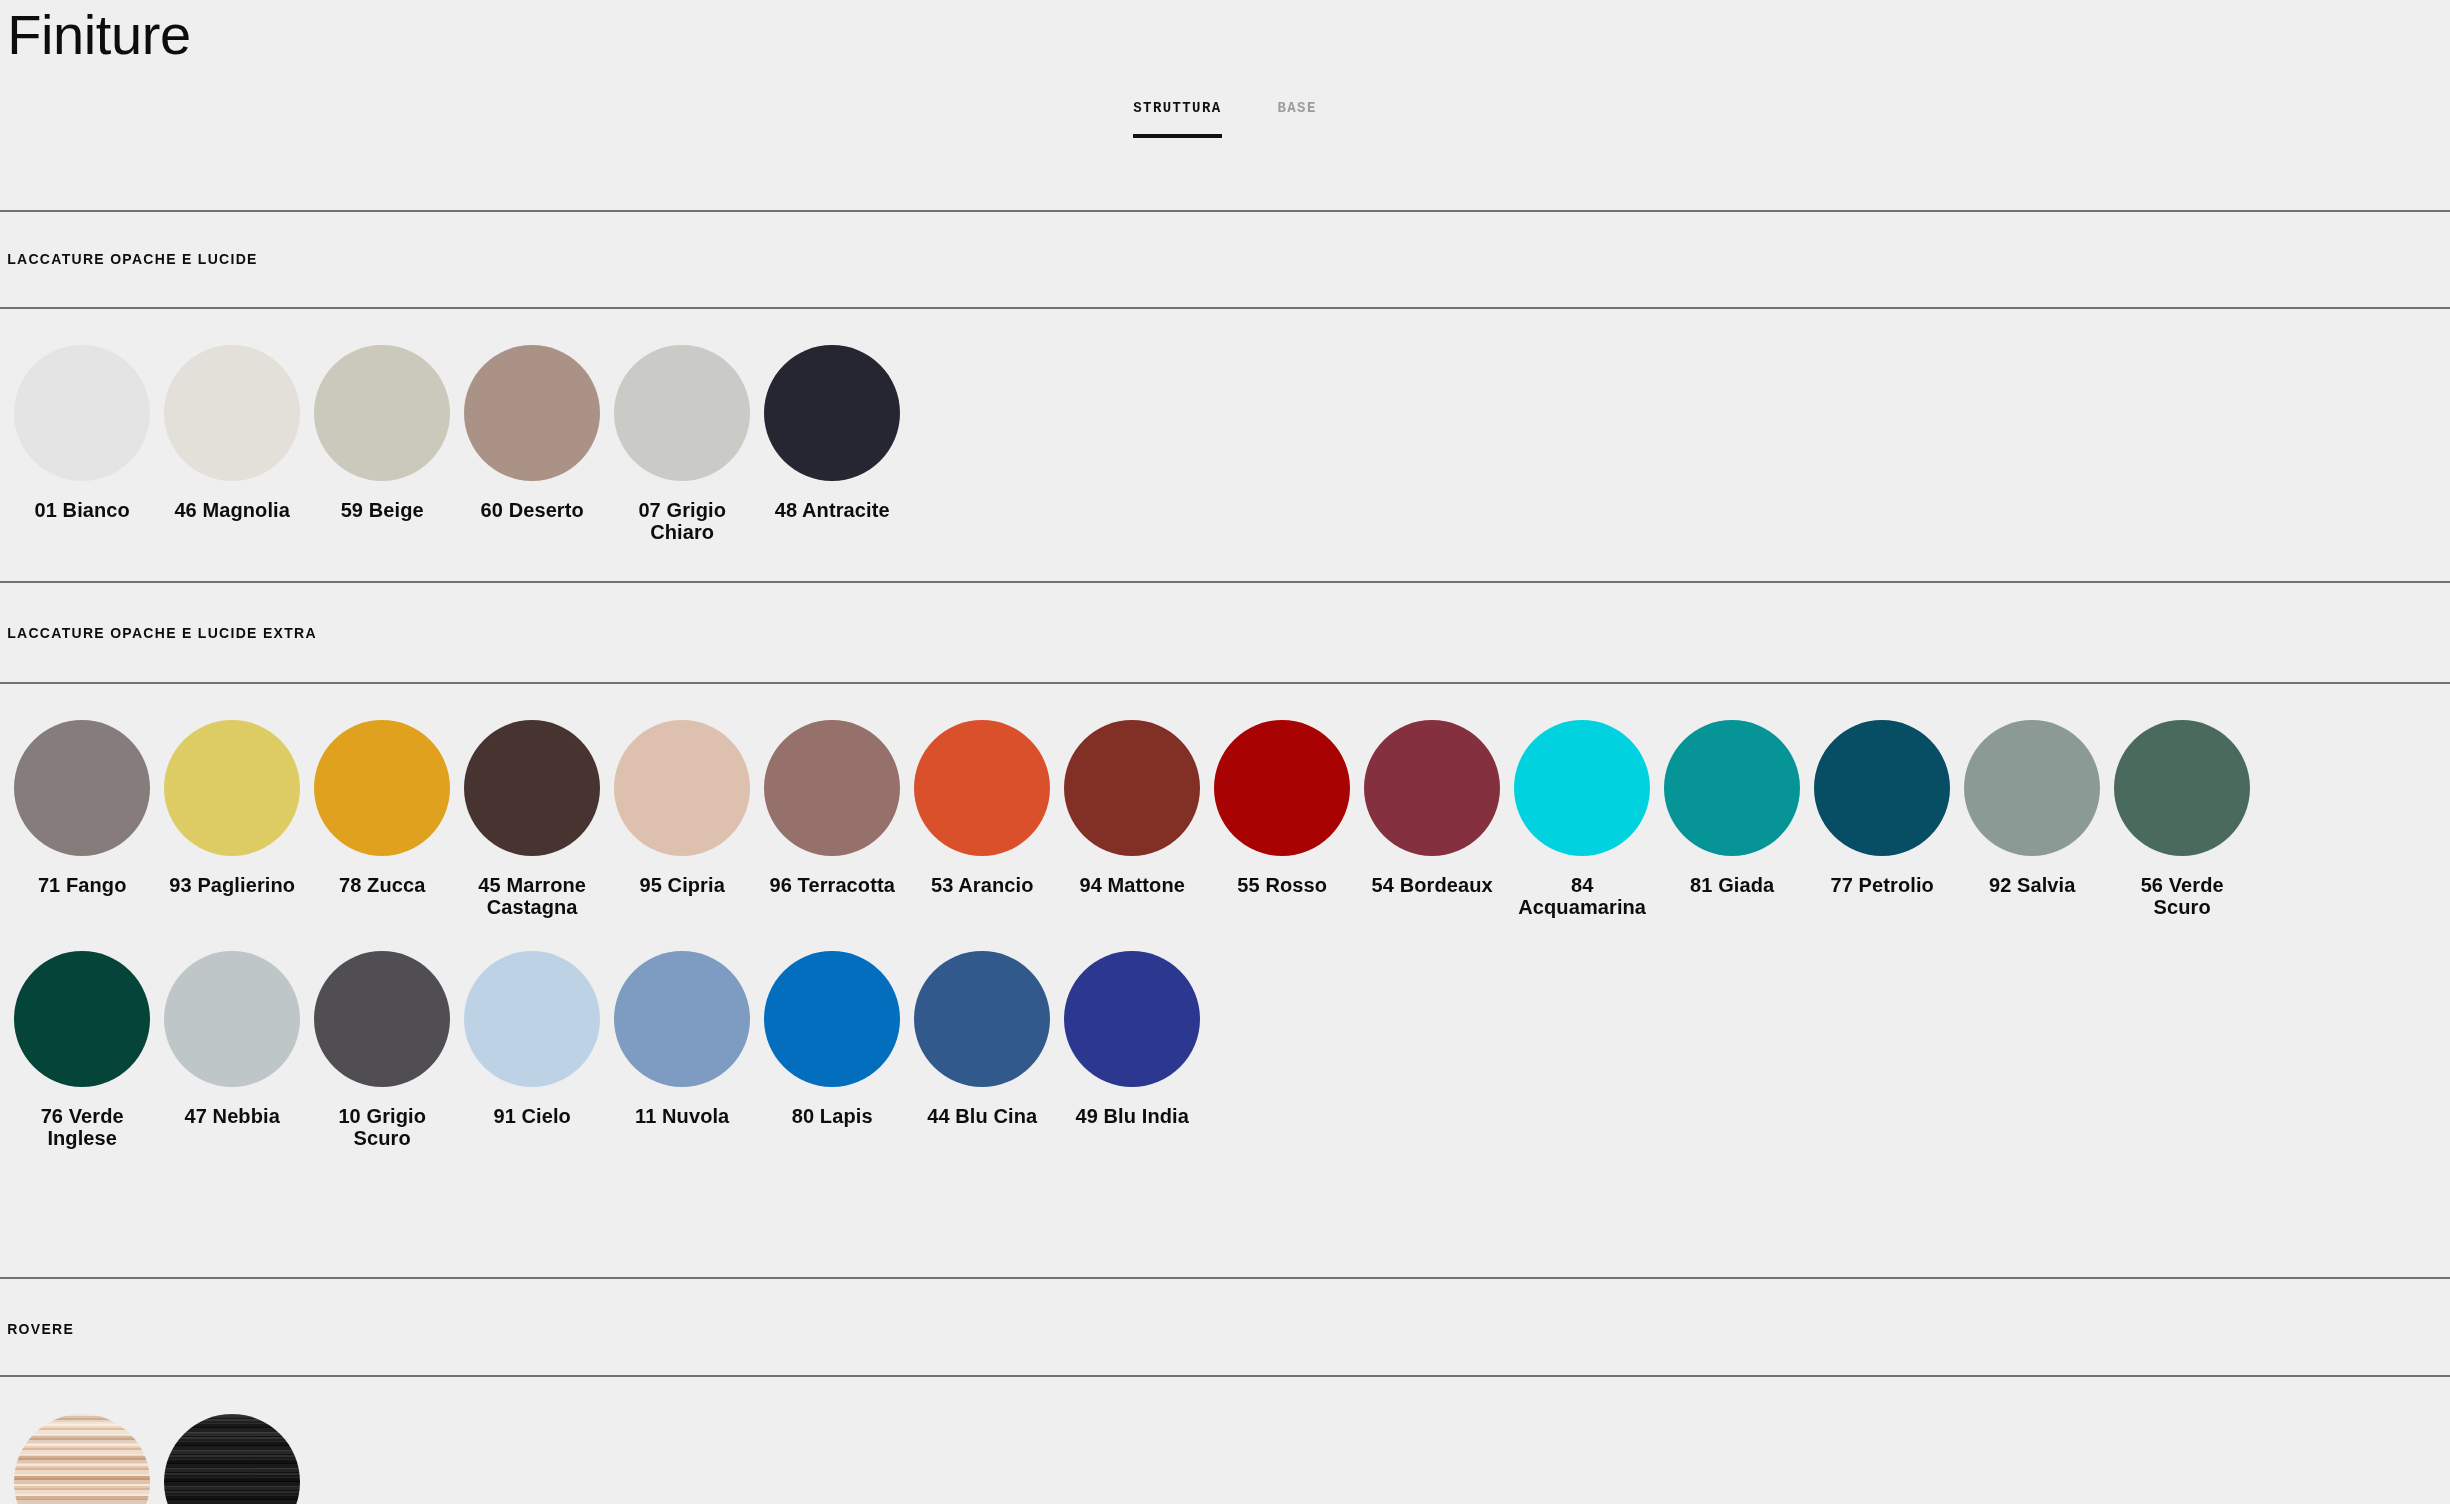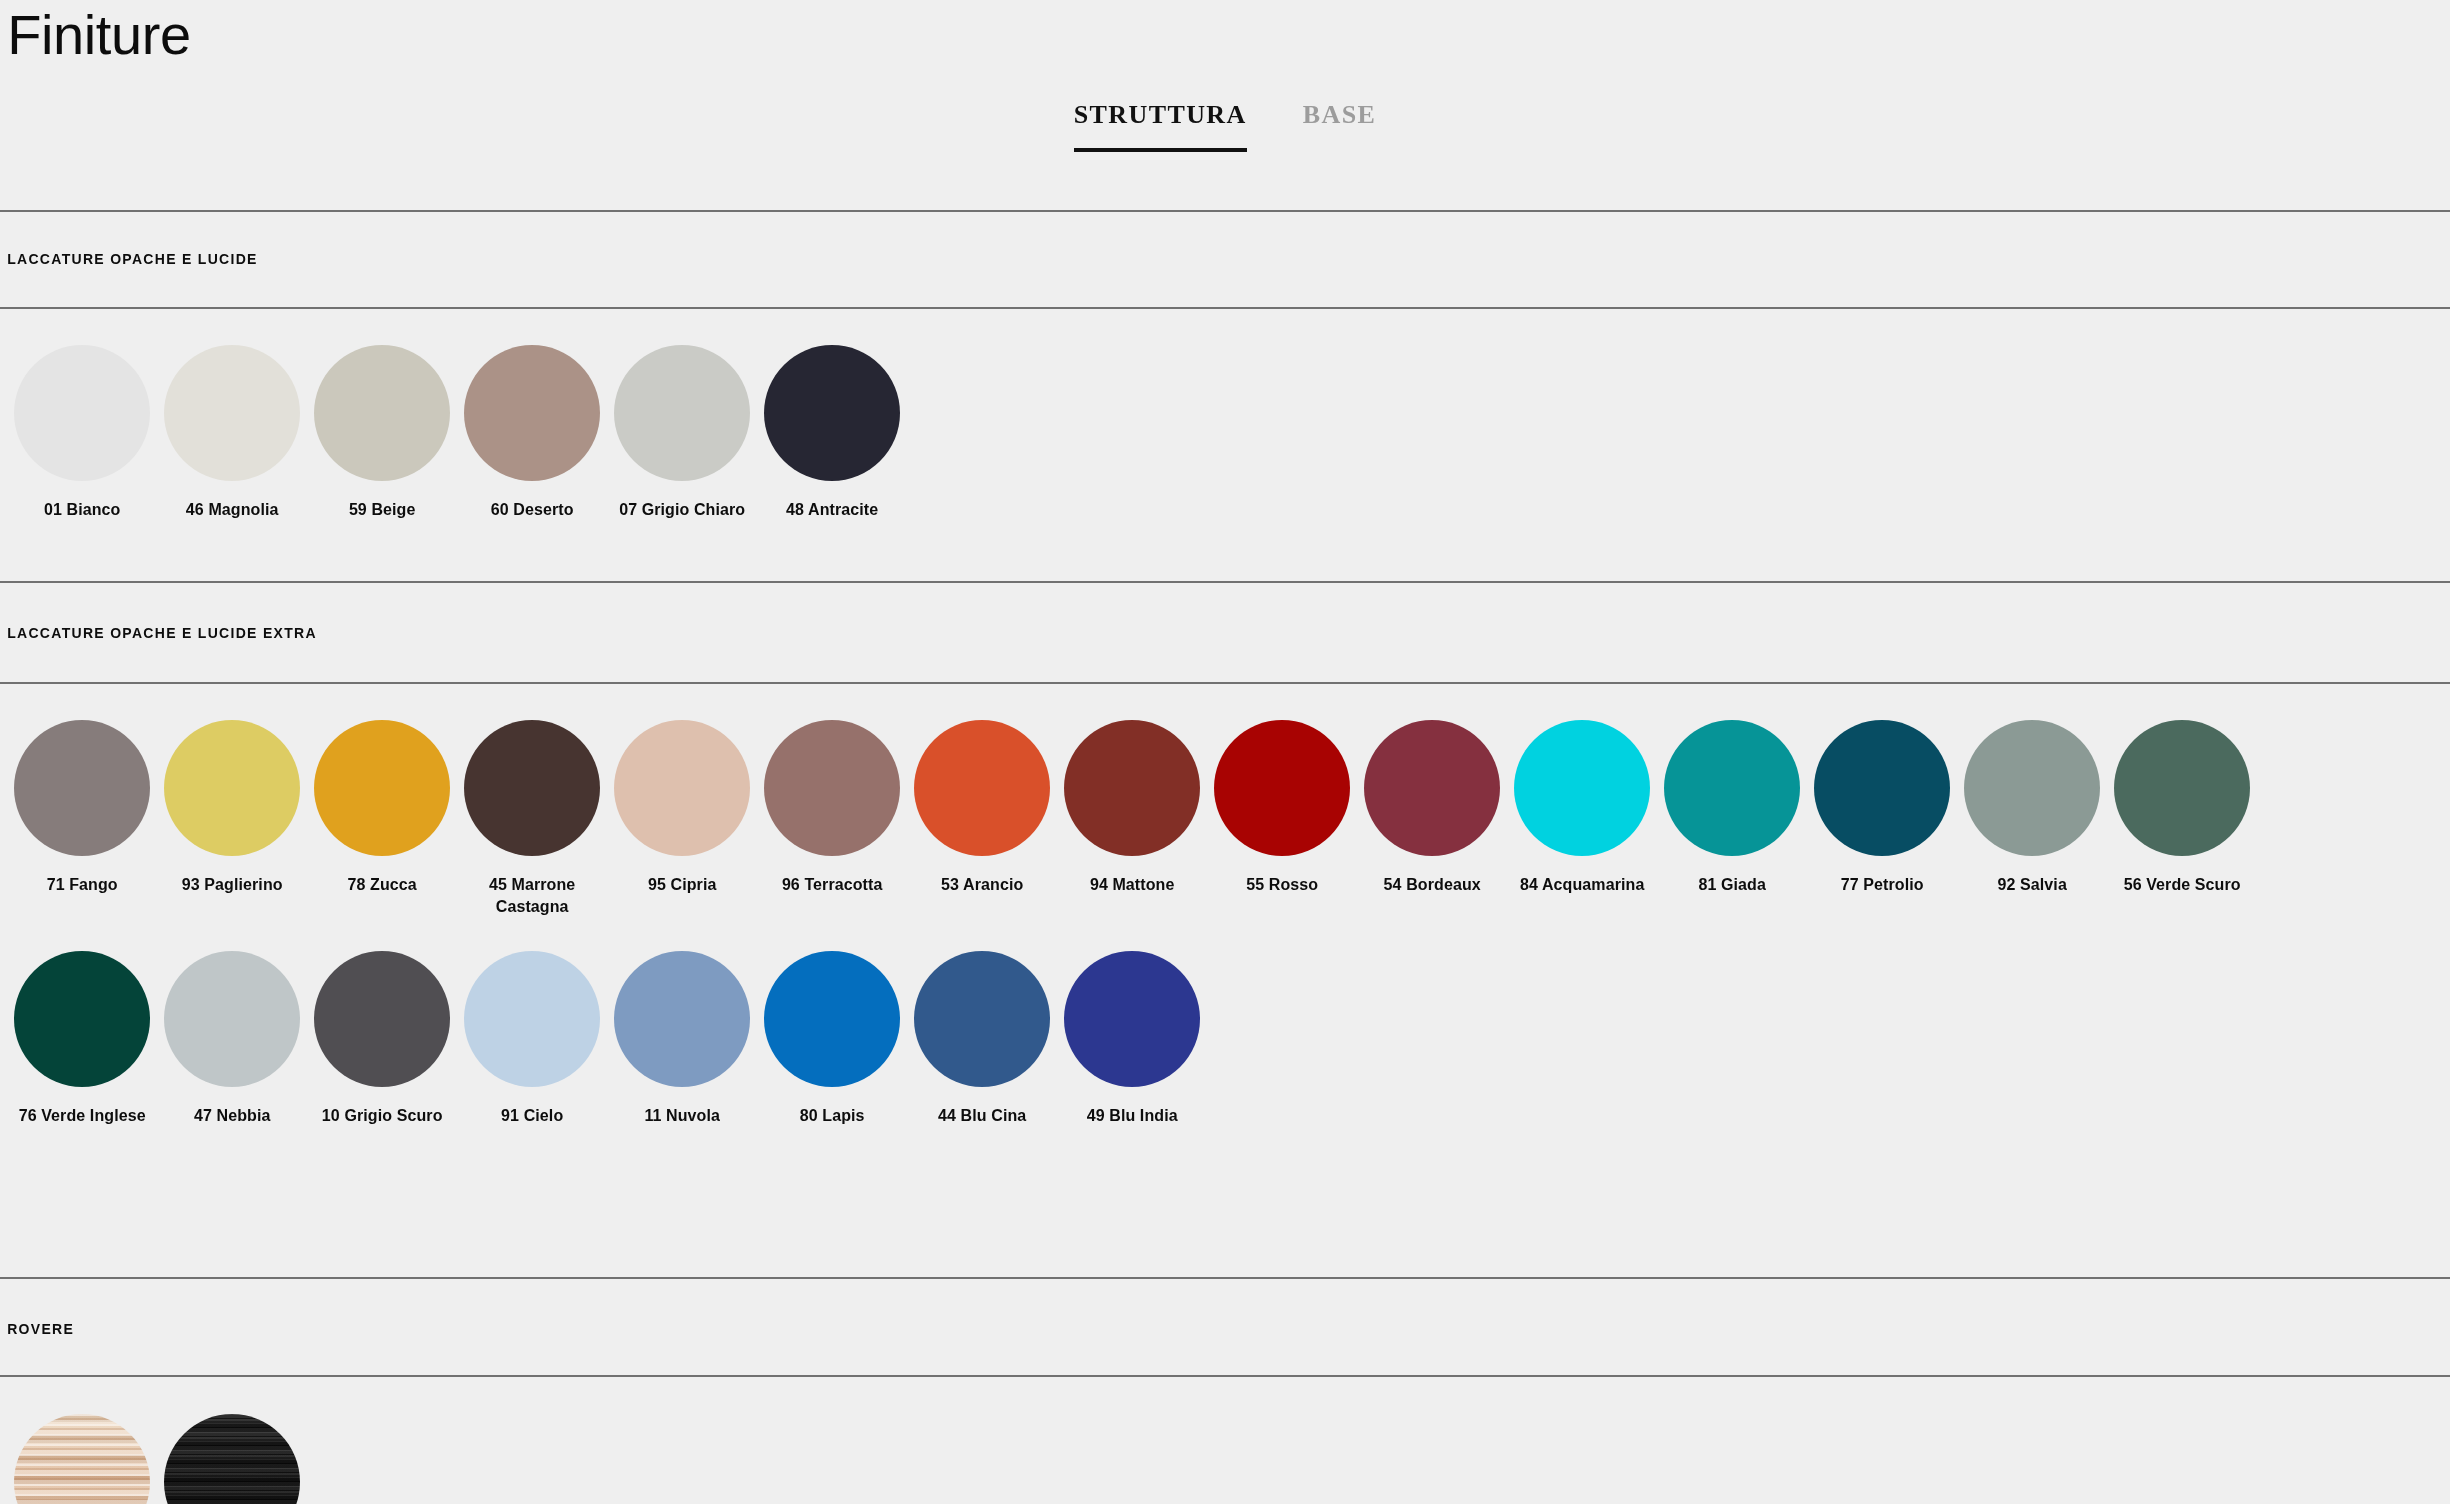--- a/index.html
+++ b/index.html
@@ -37,28 +37,28 @@
     left: 0;
     top: 100px;
     width: 2450px;
     display: flex;
     justify-content: center;
     align-items: flex-start;
     gap: 56px;
   }
   .tab {
     position: relative;
-    font-size: 26px;
+    font-size: 14px;
     font-weight: bold;
     letter-spacing: 1.4px;
     color: #9c9c9c;
     padding-bottom: 21.5px;
     background: none;
     border: none;
-    font-family: Liberation Serif, serif;
+    font-family: Liberation Mono, monospace;
     cursor: pointer;
   }
   .tab.active { color: #111111; }
   .tab.active::after {
     content: "";
     position: absolute;
     left: 0; right: 0; bottom: 0;
     height: 3.6px;
     background: #111111;
   }
@@ -101,21 +101,21 @@
   .swatch-dot {
     width: 136px;
     height: 136px;
     border-radius: 50%;
     flex: 0 0 136px;
   }
   .swatch-label {
     margin-top: 18px;
     width: 143px;
     text-align: center;
-    font-size: 16px;
+    font-size: 20px;
     font-weight: bold;
     line-height: 22.4px;
     color: #0d0d0d;
     letter-spacing: 0.1px;
   }
 
   
   .tex-oak-natural {
     background-color: #dcb999;
     background-image:

